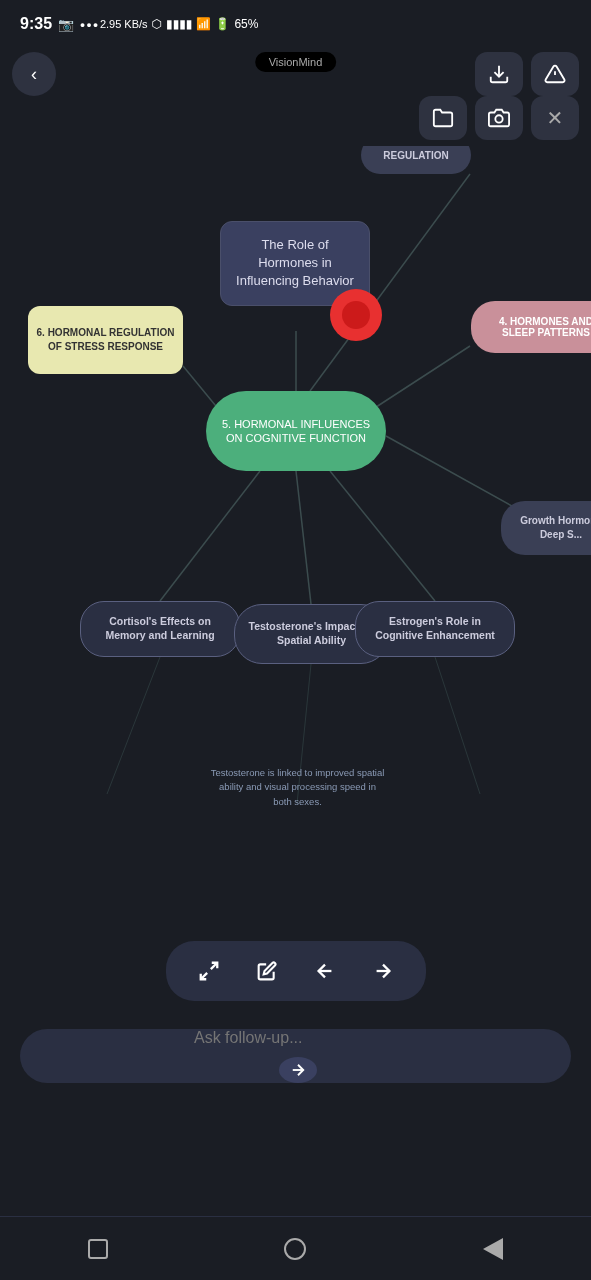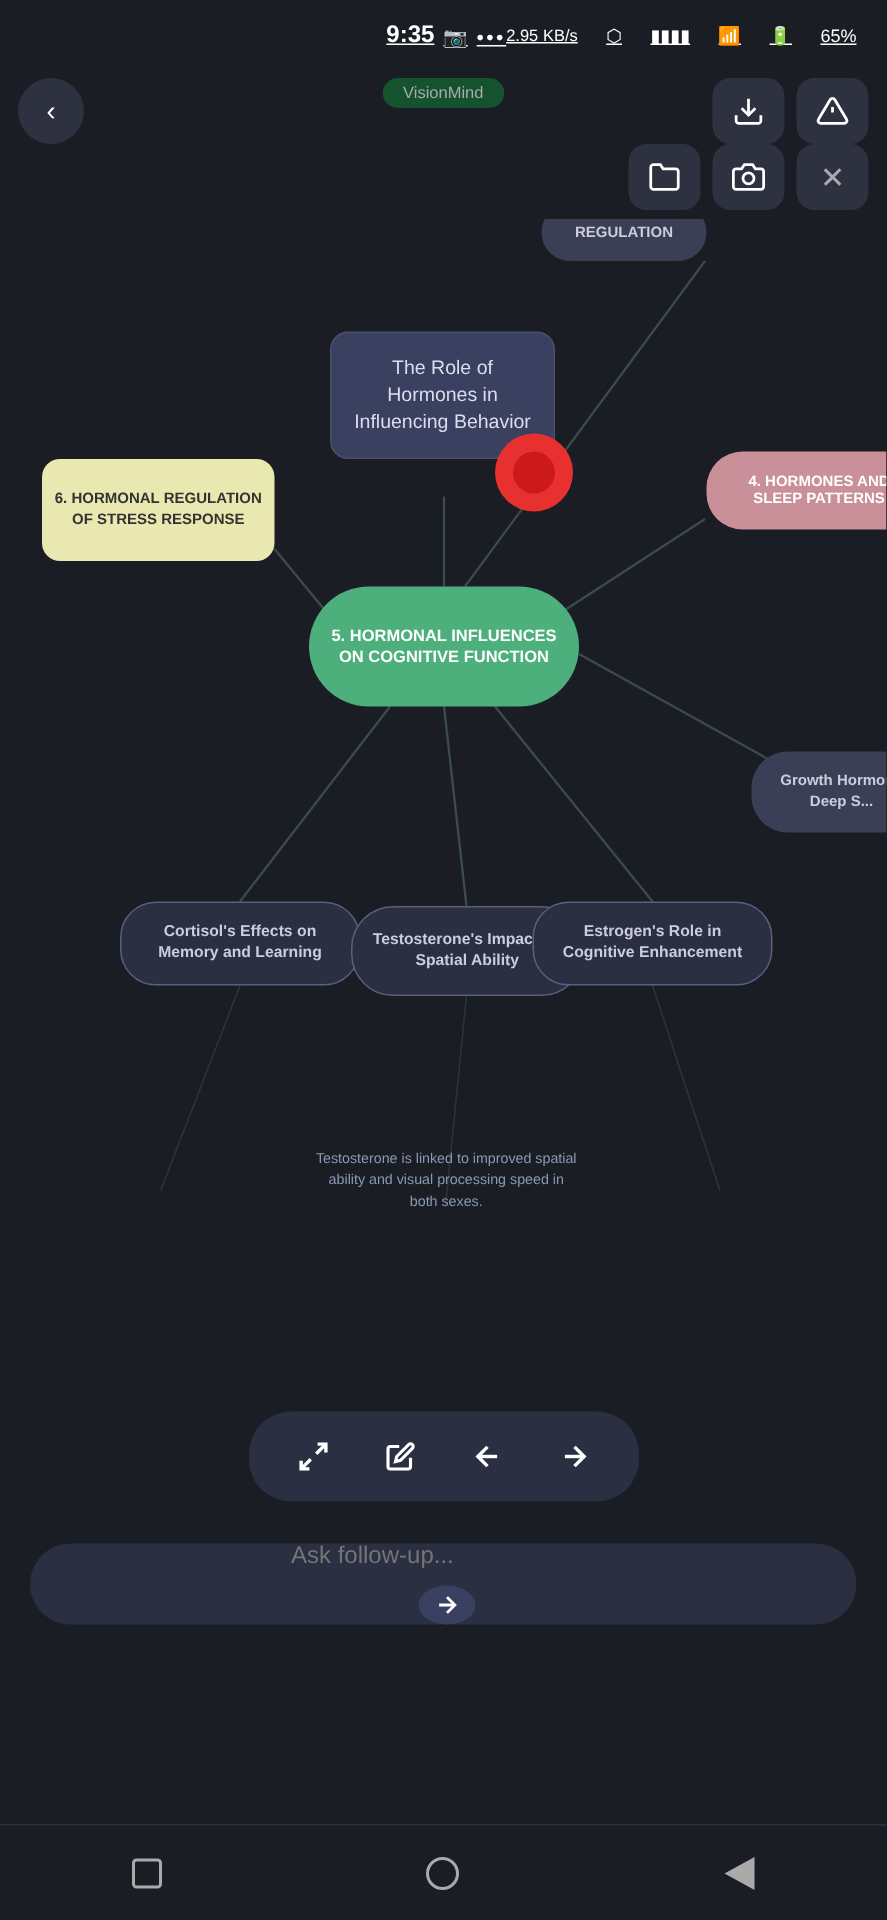--- a/index.html
+++ b/index.html
@@ -10,39 +10,38 @@
       background: #1a1d24;
       font-family: -apple-system, BlinkMacSystemFont, 'Segoe UI', sans-serif;
       color: #fff;
       position: relative;
       overflow-x: hidden;
     }
 
     
     .status-bar {
       display: flex;
-      justify-content: flex-end;
+      justify-content: flex-start;
       align-items: center;
       padding: 8px 20px 4px;
       height: 44px;
       background: #1a1d24;
-      text-decoration: underline;
     }
     .status-time {
       font-size: 16px;
       font-weight: 600;
       color: #fff;
       display: flex;
       align-items: center;
       gap: 6px;
     }
     .status-right {
       display: flex;
       align-items: center;
-      gap: 19px;
+      gap: 4px;
       font-size: 12px;
       color: #fff;
     }
 
     
     .top-bar {
       display: flex;
       align-items: center;
       justify-content: space-between;
       padding: 8px 12px;
@@ -59,21 +58,21 @@
       cursor: pointer;
       display: flex;
       align-items: center;
       justify-content: center;
     }
     .app-name-badge {
       position: absolute;
       left: 50%;
       transform: translateX(-50%);
       top: 8px;
-      background: #14532d;
+      background: #000000;
       border-radius: 12px;
       padding: 4px 14px;
       font-size: 11px;
       color: #aaa;
     }
     .top-right-actions {
       display: flex;
       gap: 8px;
     }
     .action-btn {
@@ -121,21 +120,21 @@
     }
 
     .node-center {
       width: 180px;
       height: 80px;
       background: #4CAF7C;
       color: #fff;
       top: 245px;
       left: 206px;
       font-size: 11px;
-      font-weight: 700;
+      font-weight: 400;
       line-height: 1.3;
       padding: 10px;
       border-radius: 40px;
     }
 
     .node-title {
       width: 150px;
       background: #3a4060;
       color: #dde;
       top: 75px;

